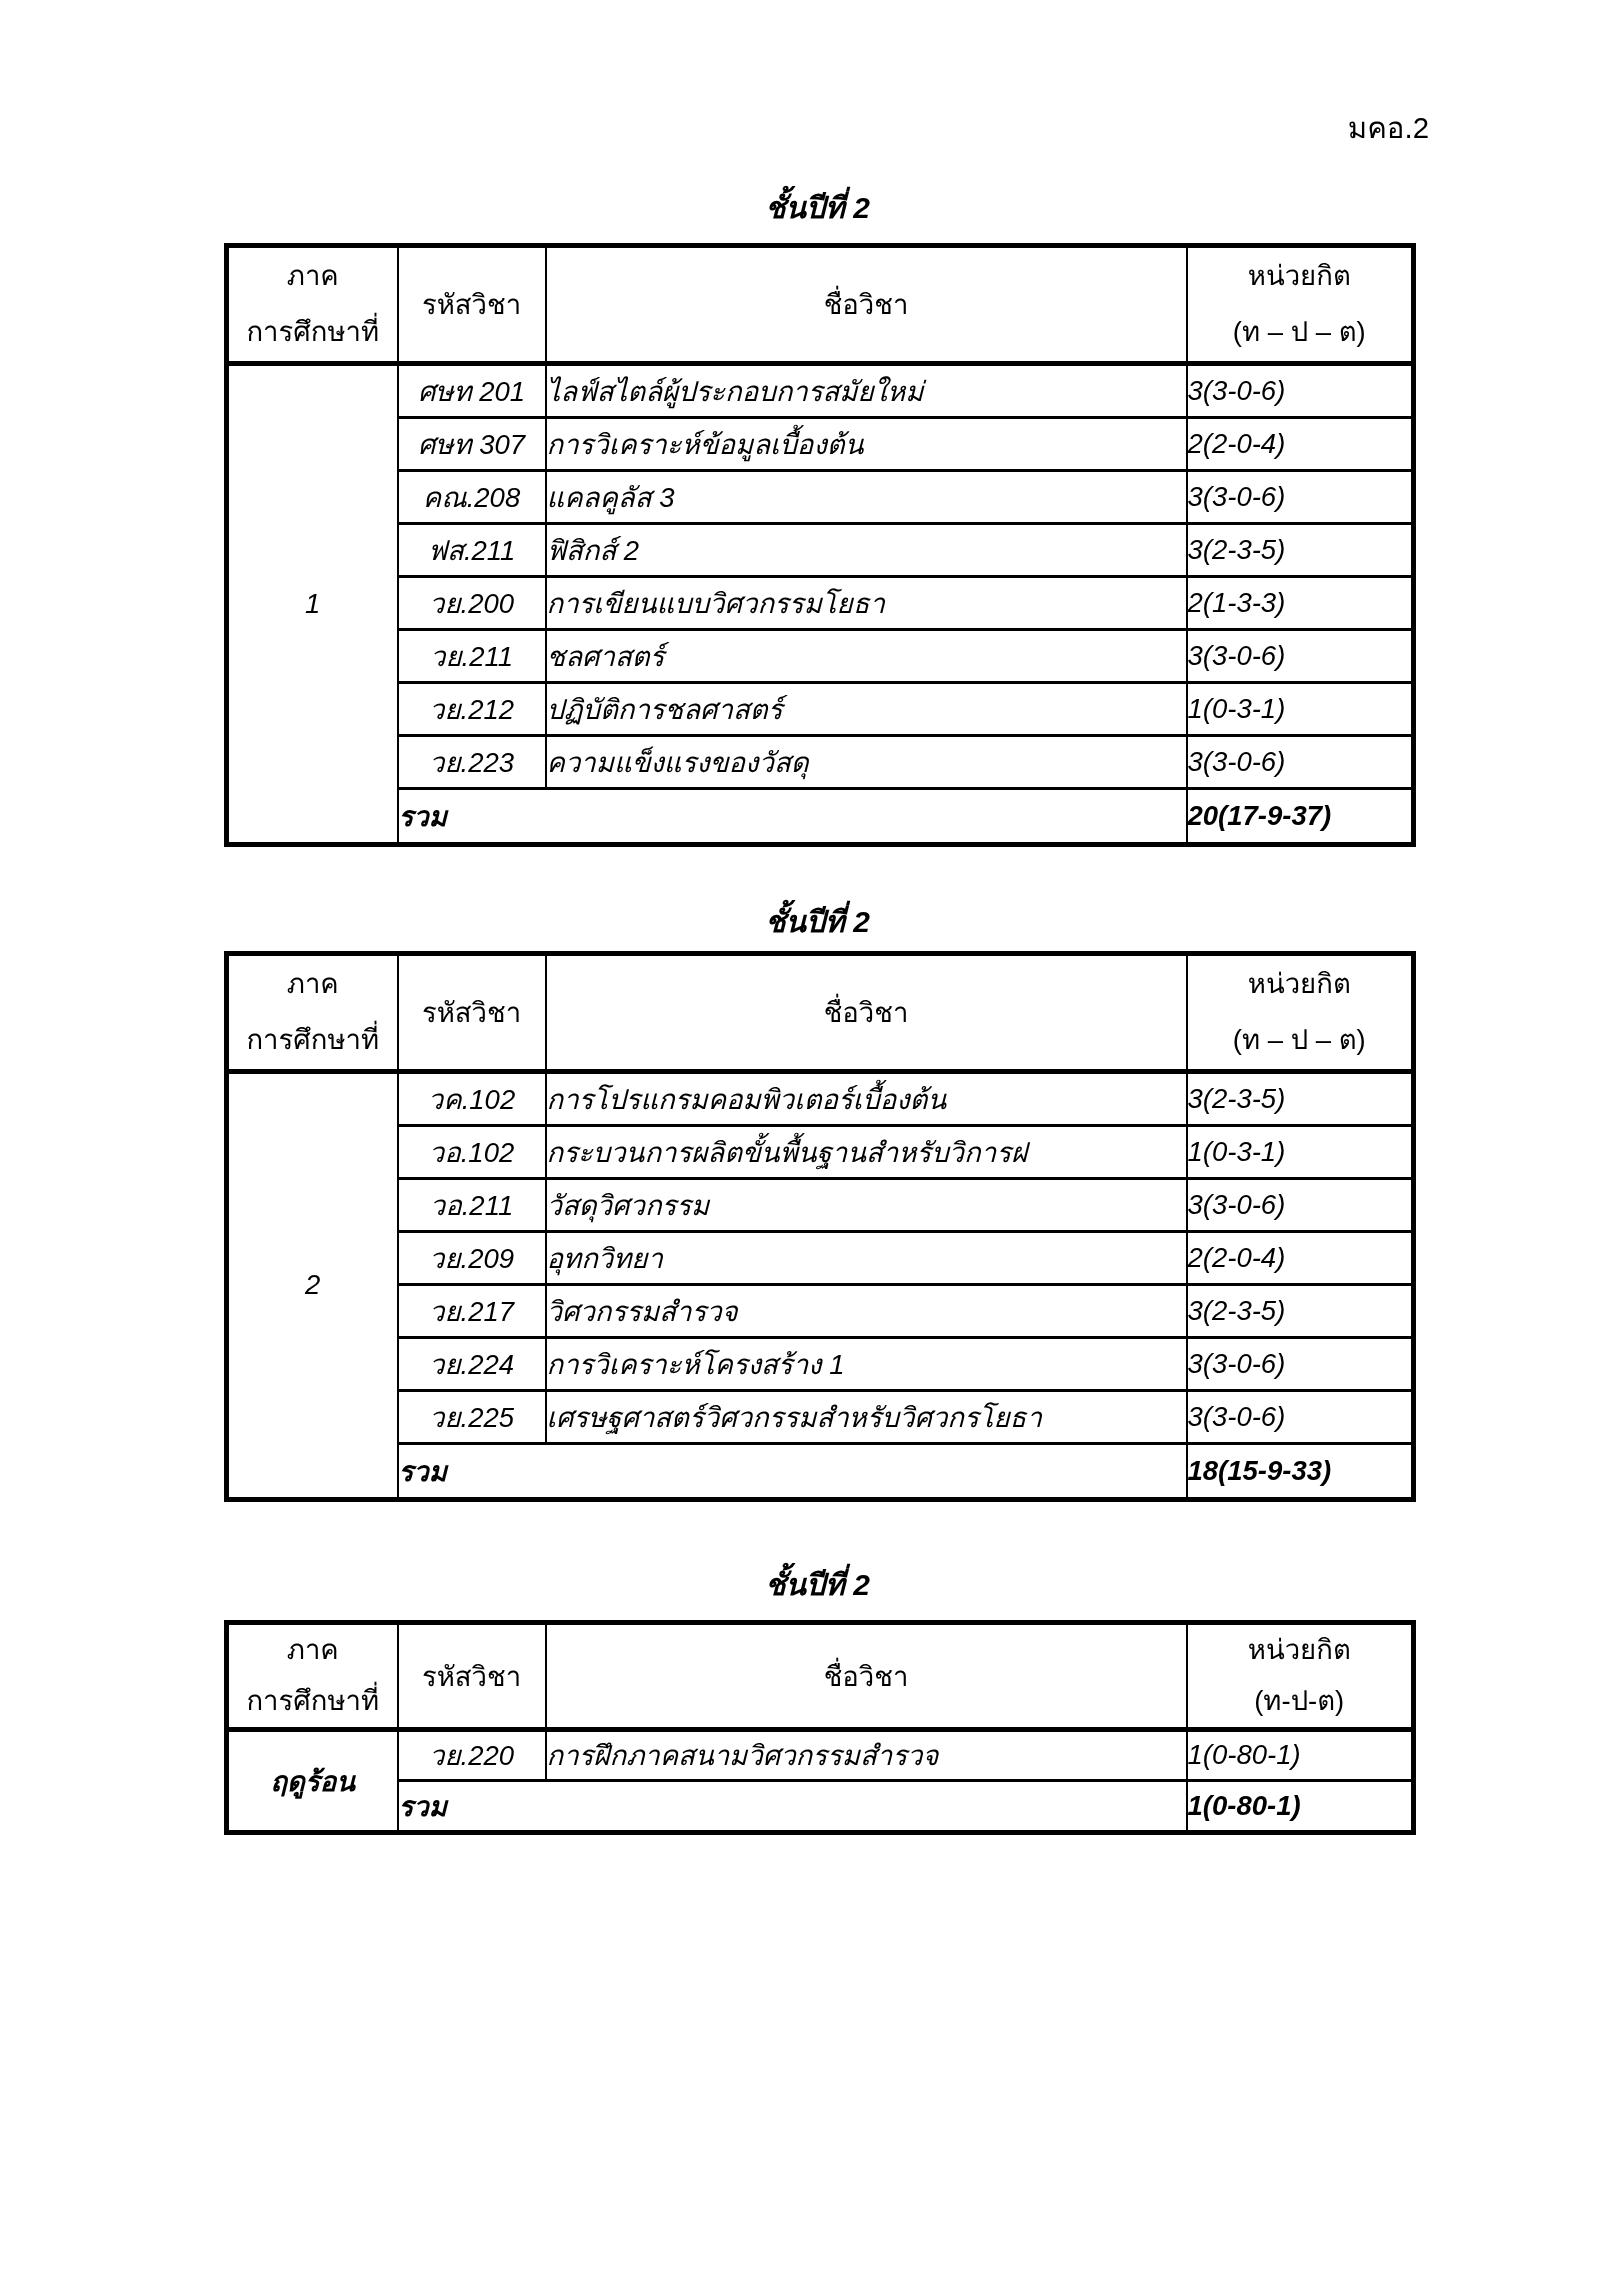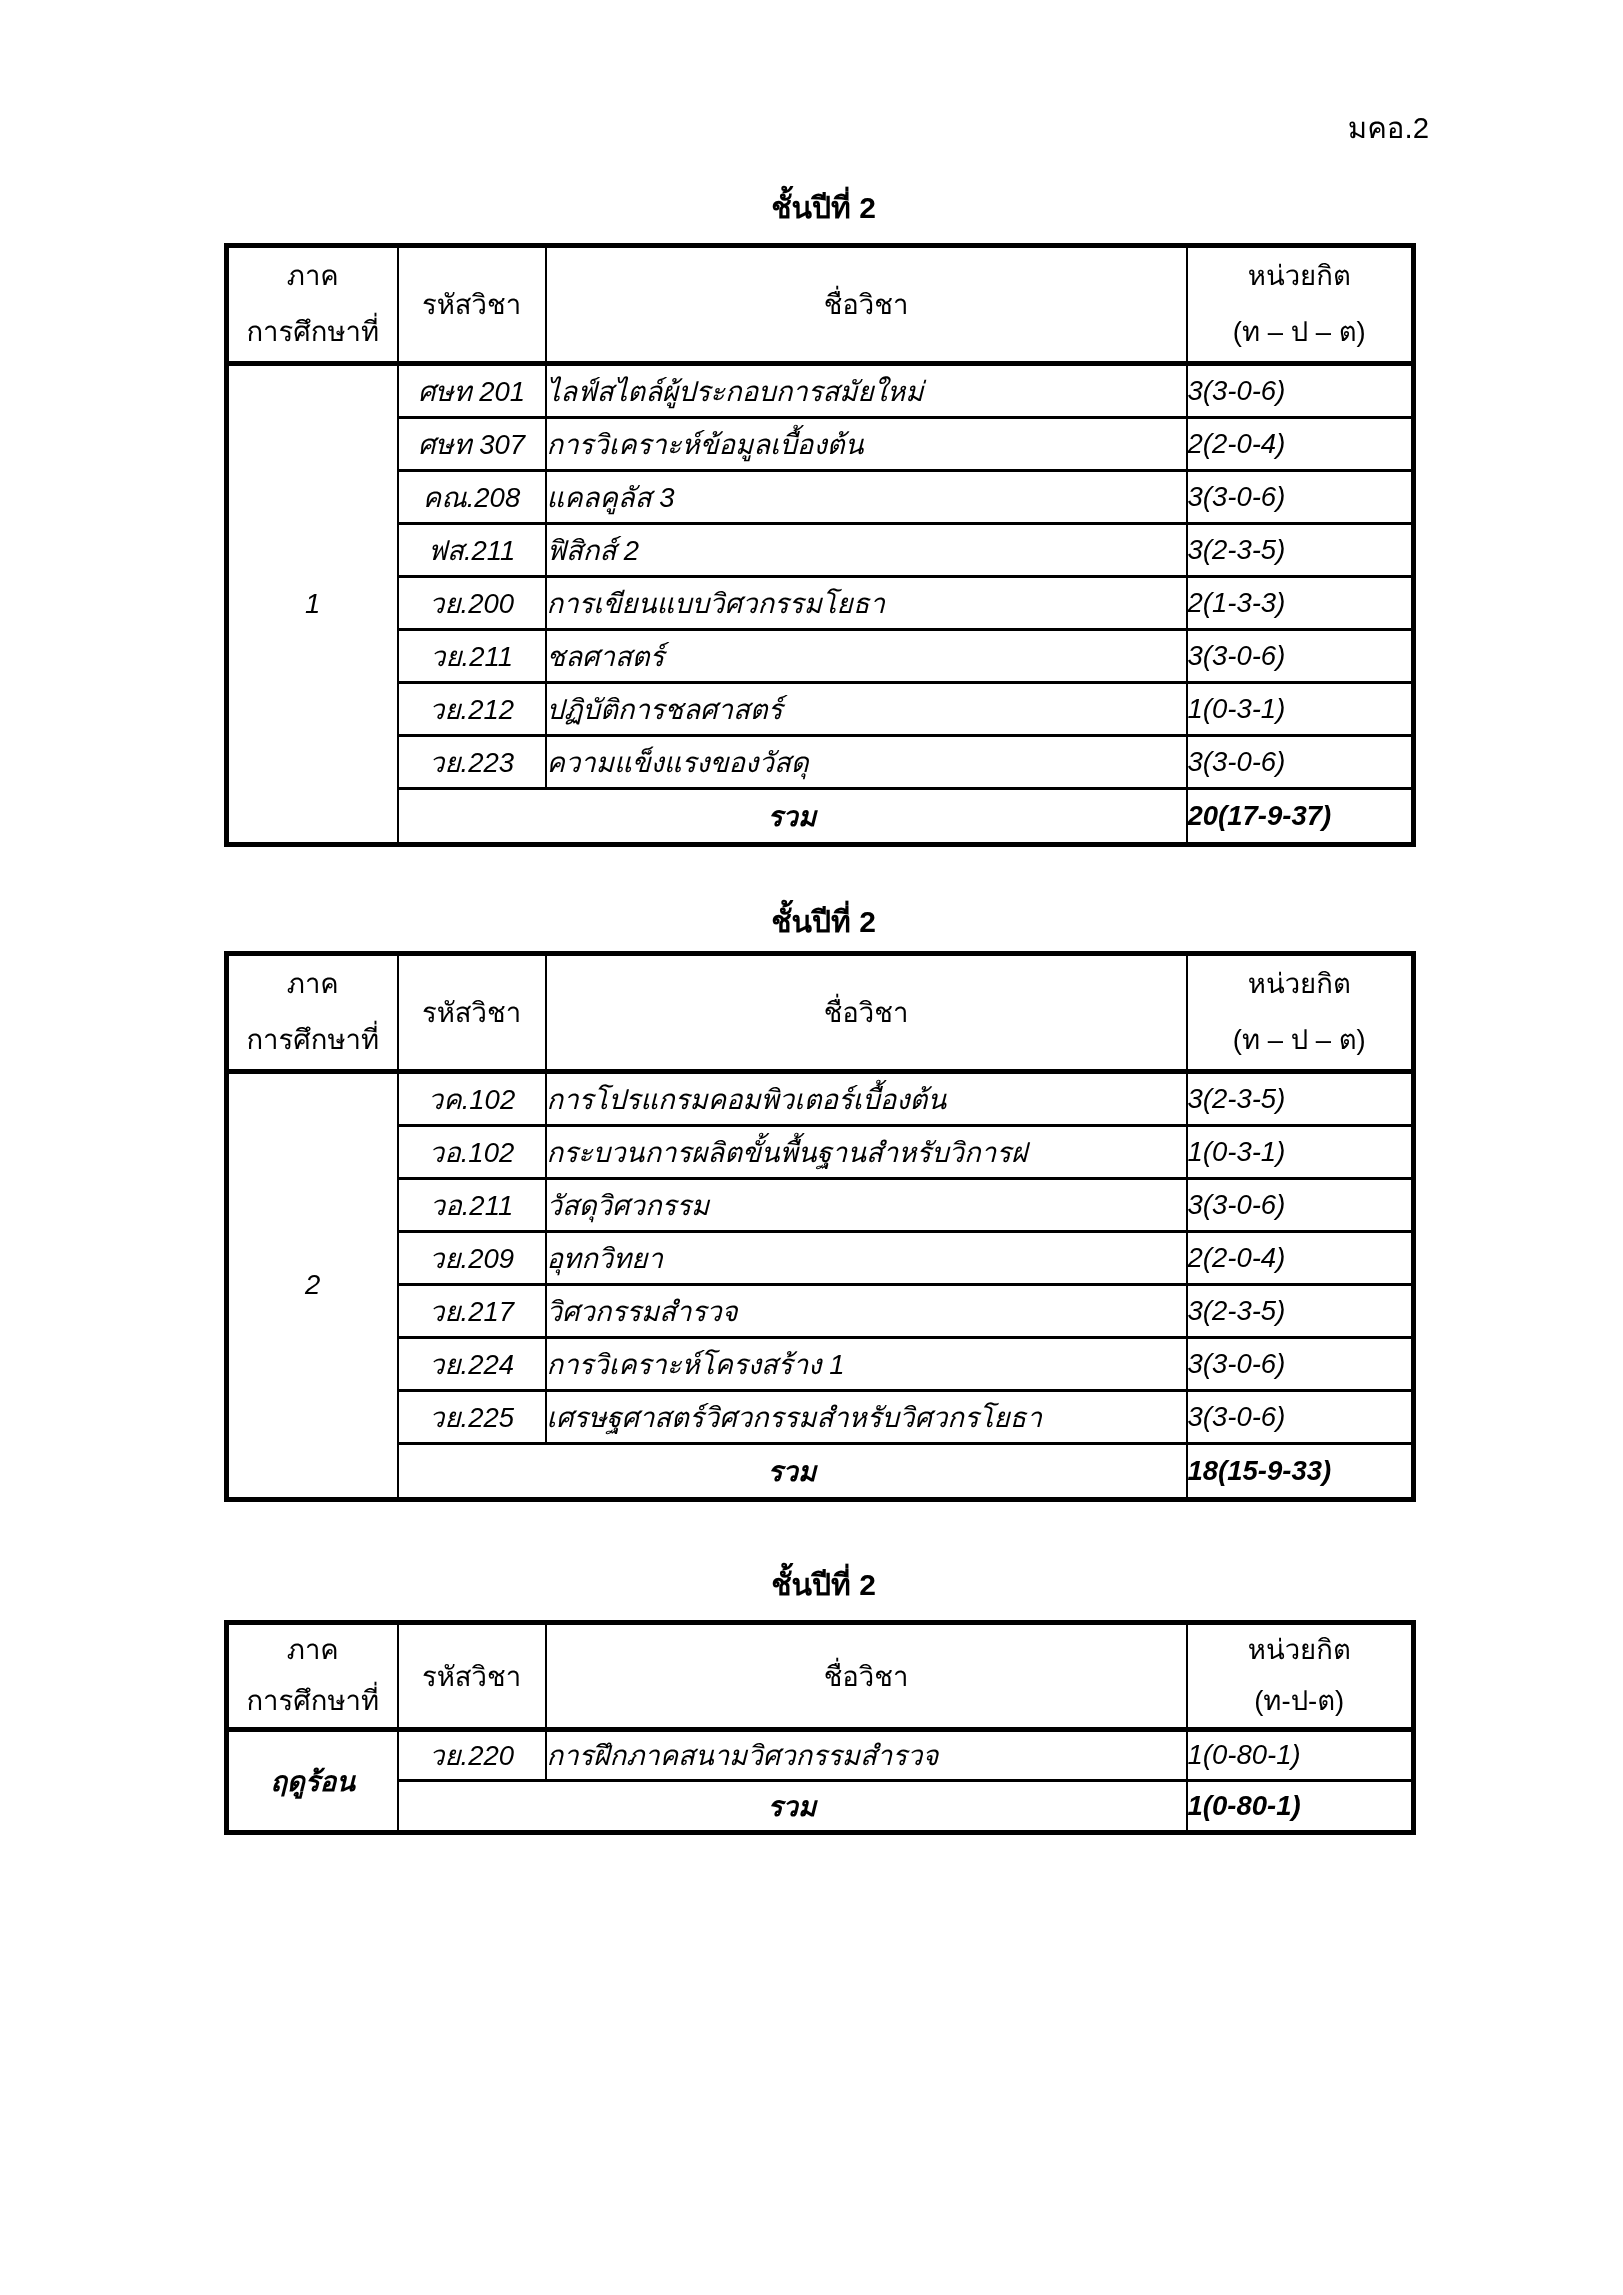--- a/index.html
+++ b/index.html
@@ -13,25 +13,26 @@
   }
   .doc-label {
     position:absolute;
     top:110px; right:194px;
     font-size:29.4px;
     line-height:1.2;
     margin-left:13px;
   }
   .section-title {
     position:absolute;
-    left:230px; width:1187px;
+    left:224px; width:1187px;
     text-align:center;
     font-size:30px;
     font-weight:bold;
     line-height:1.3;
+    font-style:italic;
   }
   .title-1 { top:188px; }
   .title-2 { top:902px; }
   .title-3 { top:1565px; }
 
   table.sched {
     position:absolute;
     left:224px;
     width:1187px;
     border-collapse:collapse;
@@ -74,21 +75,21 @@
 
   td.sem    { text-align:center; }
   td.code   { text-align:center; }
   td.name   { text-align:left; padding-left:18.3px;margin-left:40px; }
   td.credit { text-align:left; }
 
   tr.total-row td { font-weight:bold; }
   .tbl-1 tr.total-row td { height:52px; }
   .tbl-2 tr.total-row td { height:52px; }
   .tbl-3 tr.total-row td { height:48px; }
-  td.total-label { text-align:center; }
+  td.total-label { }
   .tbl-3 td.sem { font-weight:bold; }
 
   .page-number {
     position:absolute;
     top:2183px;
     left:224px; width:1187px;
     text-align:center;
     font-size:29px;
   }
 </style>

